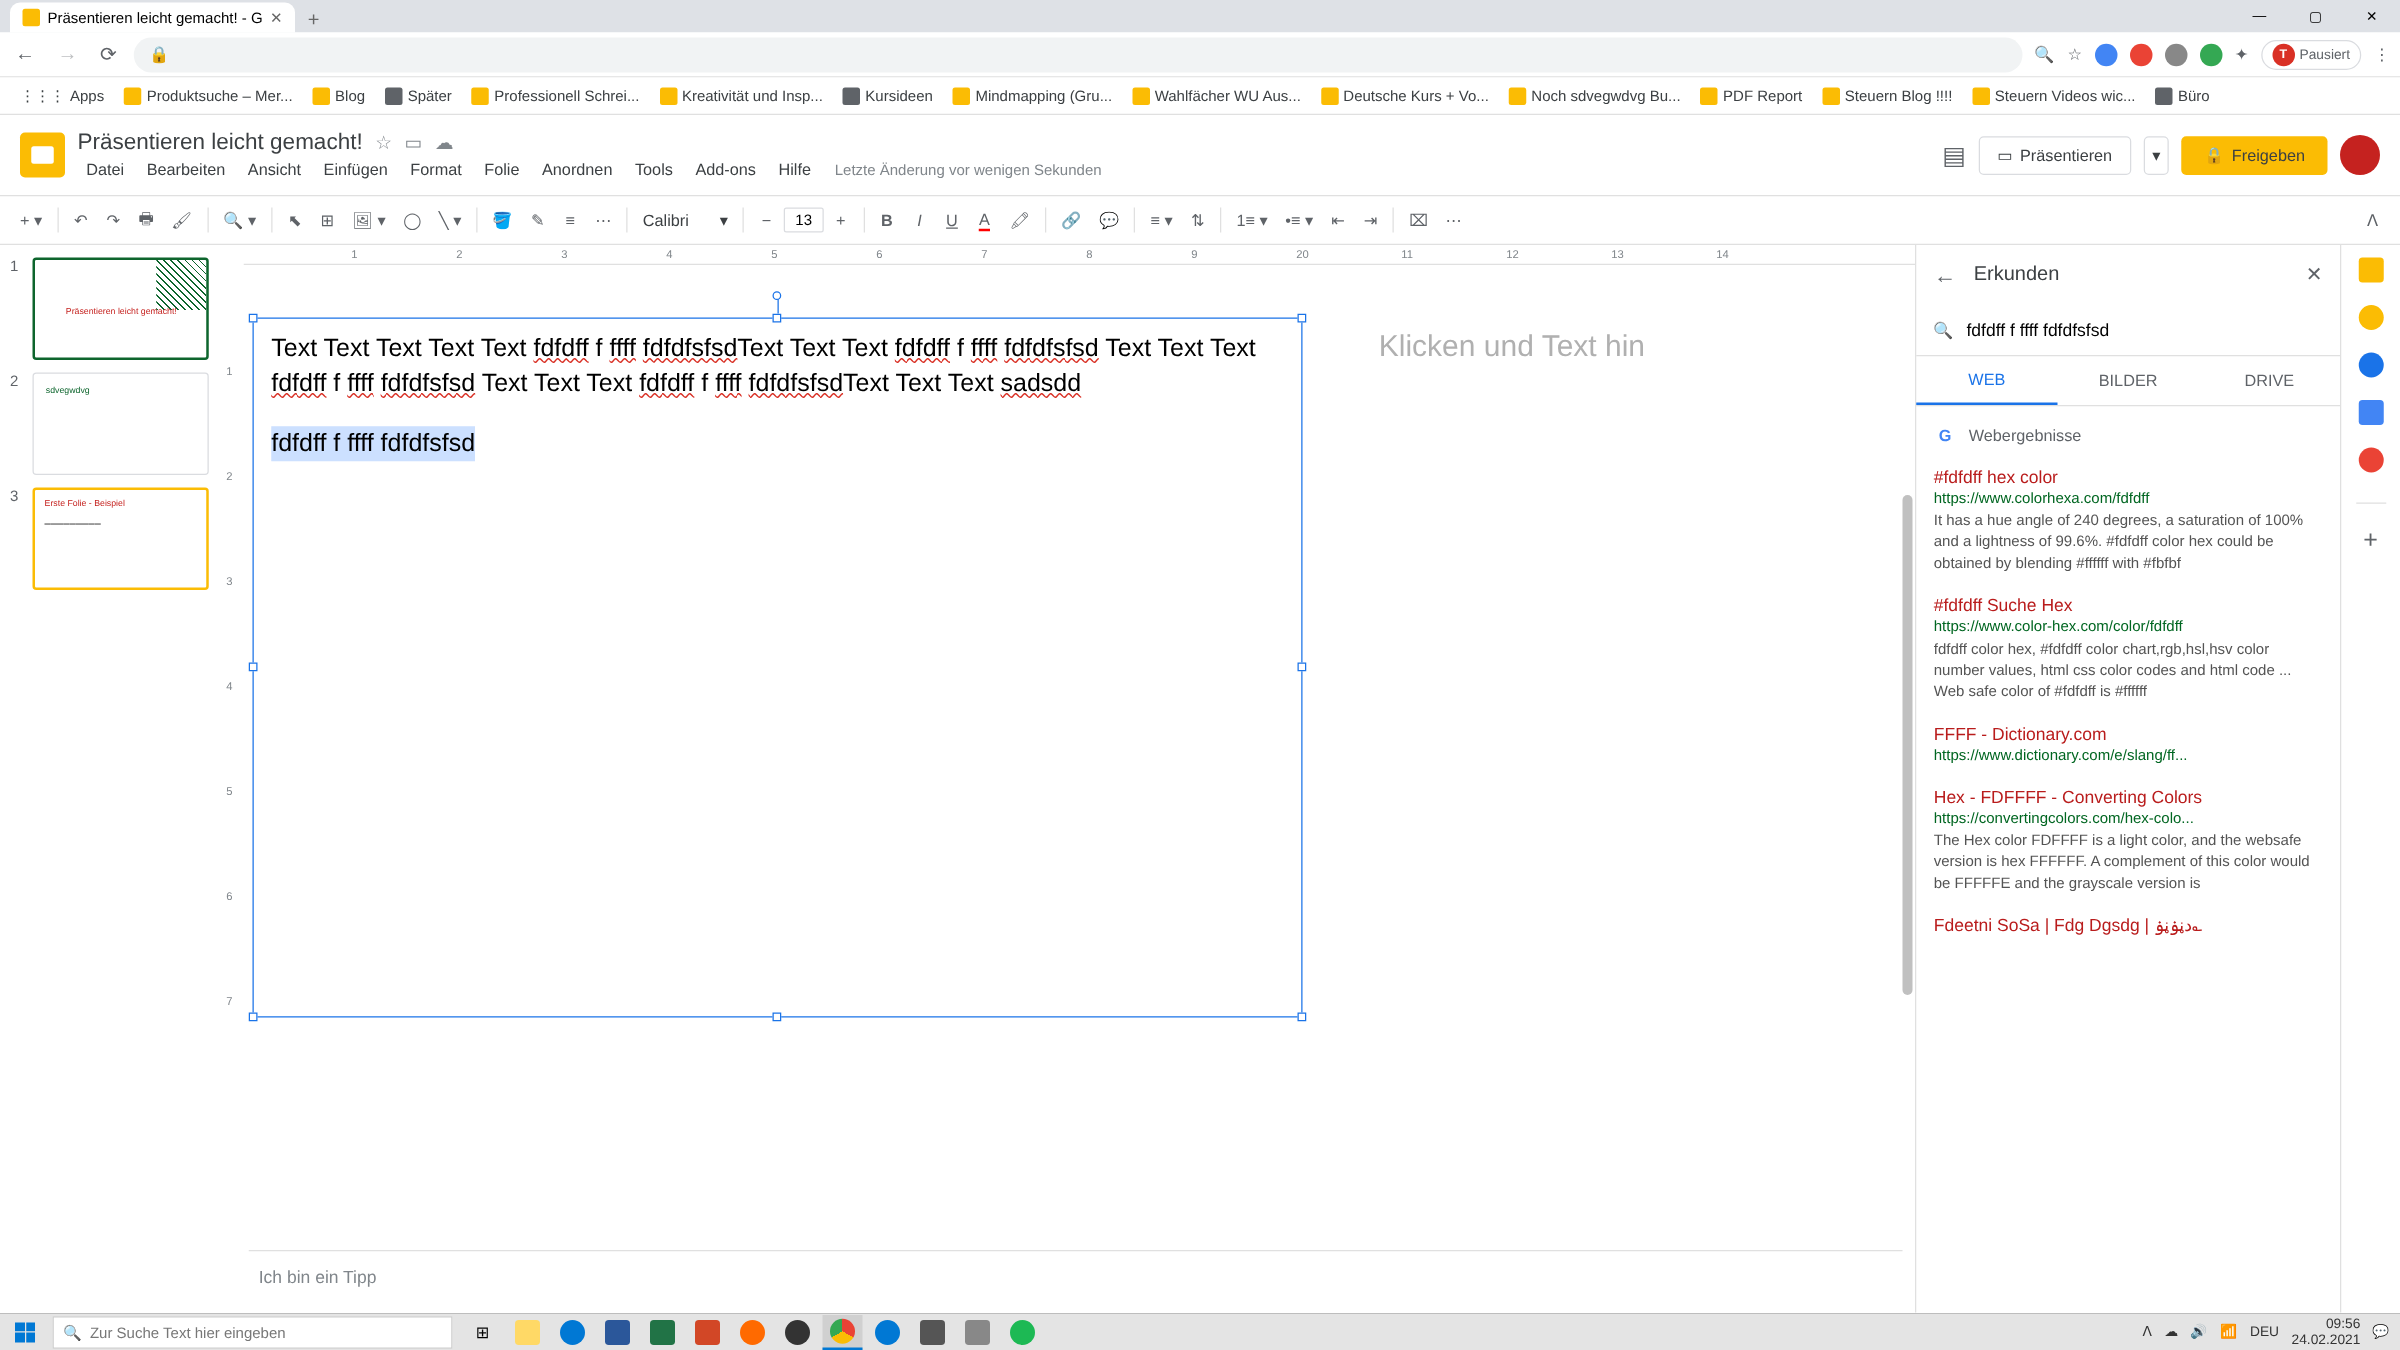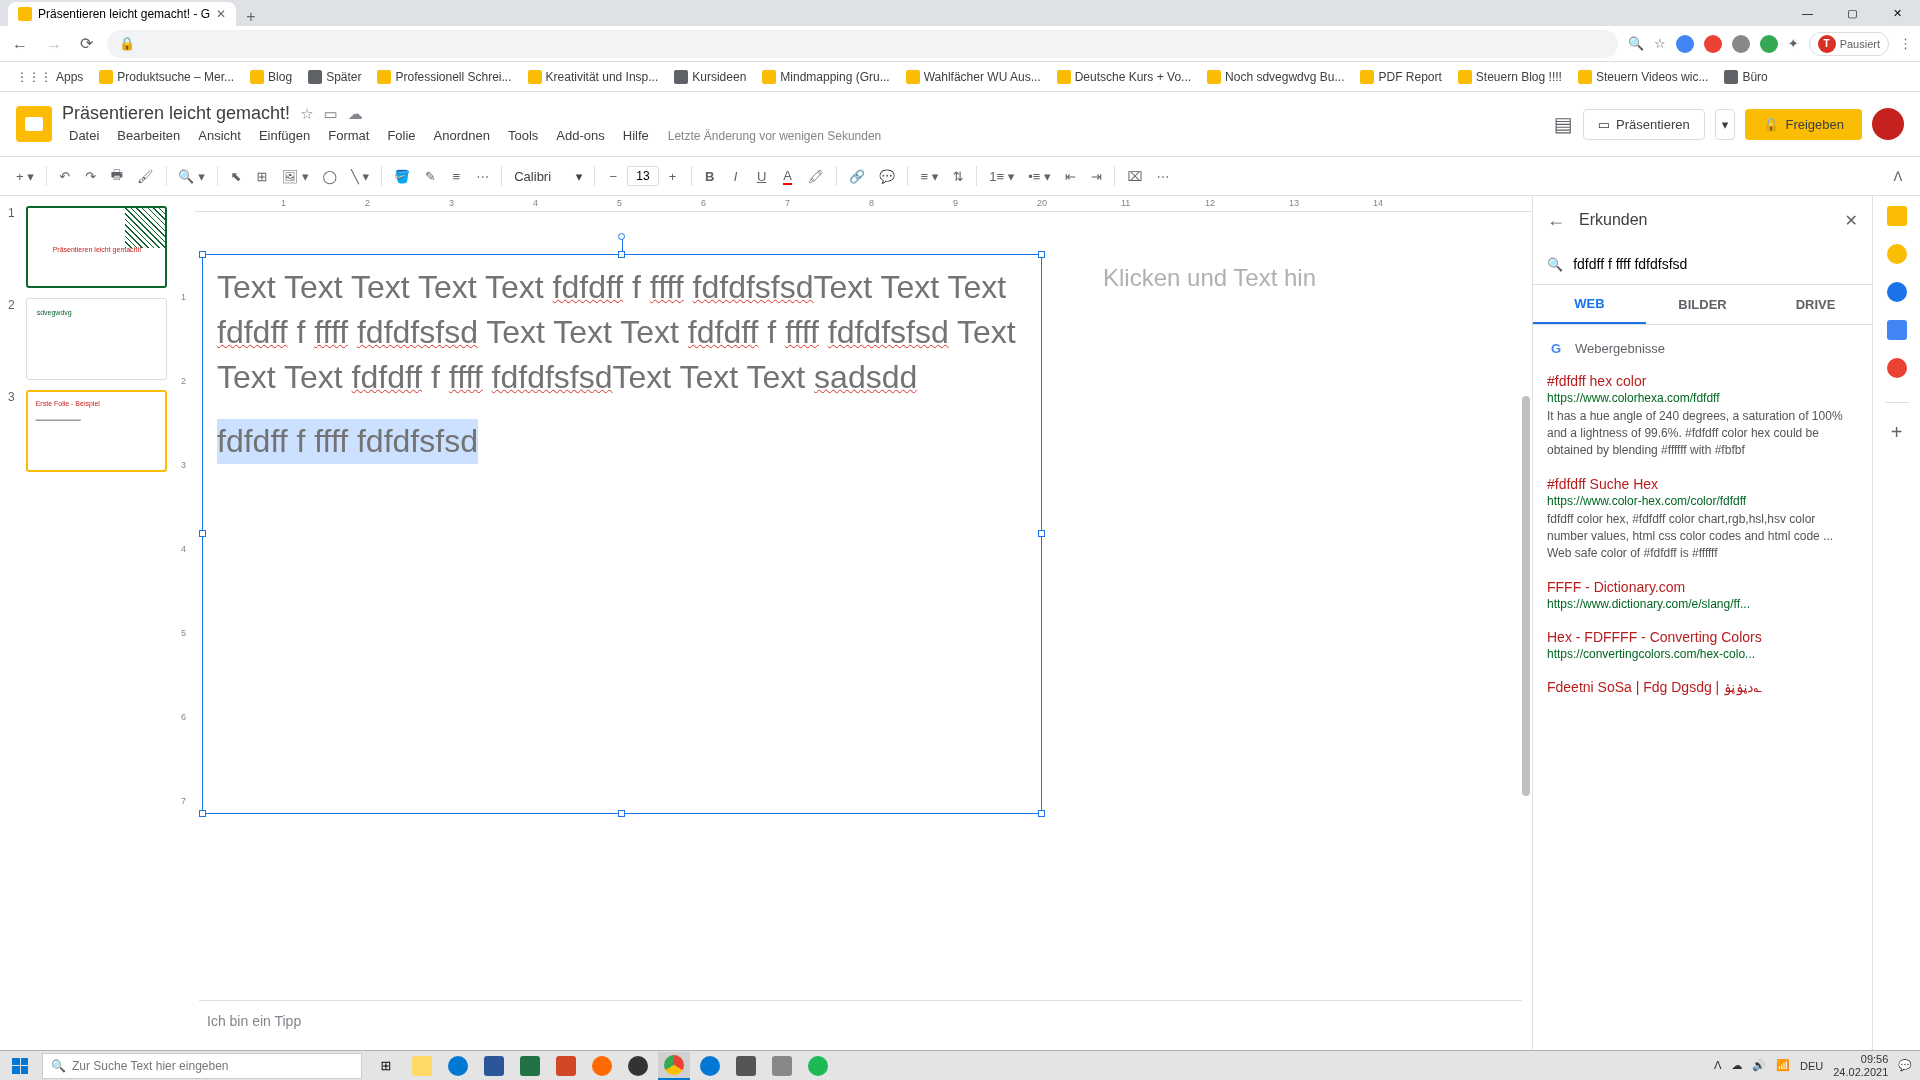--- a/index.html
+++ b/index.html
@@ -72,35 +72,35 @@
 .ruler-v span { position: absolute; left: 6px; }
 .slide-canvas { margin-left: 24px; margin-top: 6px; position: relative; }
 .textbox { position: absolute; left: 3px; top: 36px; width: 840px; height: 560px; border: 1.5px solid #1a73e8; }
 .textbox::before { content: ''; position: absolute; left: 50%; top: -18px; width: 1px; height: 14px; background: #1a73e8; }
 .handle { position: absolute; width: 7px; height: 7px; background: #fff; border: 1.5px solid #1a73e8; }
 .h-tl { top: -4px; left: -4px; } .h-tr { top: -4px; right: -4px; }
 .h-bl { bottom: -4px; left: -4px; } .h-br { bottom: -4px; right: -4px; }
 .h-t { top: -4px; left: 50%; margin-left: -4px; } .h-b { bottom: -4px; left: 50%; margin-left: -4px; }
 .h-l { left: -4px; top: 50%; margin-top: -4px; } .h-r { right: -4px; top: 50%; margin-top: -4px; }
 .h-rot { top: -22px; left: 50%; margin-left: -4px; border-radius: 50%; }
-.textbox-content { padding: 10px 14px; font-size: 32px; color: #737373; line-height: 1.4; }
+.textbox-content { padding: 10px 14px; font-size: 20px; color: #000000; line-height: 1.4; }
 .squiggle { text-decoration: underline wavy #d93025; text-decoration-thickness: 1px; }
 .selected-text { background: #cce0ff; display: inline-block; margin-top: 20px; }
 .notes-box { position: absolute; left: 894px; top: 36px; width: 380px; font-size: 24px; color: #b0b0b0; padding: 10px; }
 .speaker-notes { position: absolute; bottom: 0; left: 24px; right: 10px; height: 50px; border-top: 1px solid #e0e0e0; padding: 12px 8px; font-size: 14px; color: #80868b; }
 
 
 .explore-panel { width: 340px; border-left: 1px solid #e0e0e0; display: flex; flex-direction: column; }
 .explore-header { height: 48px; display: flex; align-items: center; padding: 0 14px; gap: 14px; }
 .explore-title { font-size: 16px; color: #3c4043; }
 .explore-close { margin-left: auto; color: #5f6368; font-size: 16px; }
 .explore-search { padding: 6px 14px; display: flex; align-items: center; gap: 10px; border-bottom: 1px solid #e0e0e0; }
 .explore-search input { border: none; outline: none; flex: 1; font-size: 14px; padding: 6px 0; }
 .explore-tabs { display: flex; height: 40px; border-bottom: 1px solid #e0e0e0; }
-.explore-tab { flex: 1; display: flex; align-items: center; justify-content: center; font-size: 13px; font-weight: 700; color: #5f6368; }
+.explore-tab { flex: 1; display: flex; align-items: center; justify-content: center; font-size: 13px; font-weight: 400; color: #5f6368; }
 .explore-tab.active { color: #1a73e8; border-bottom: 2px solid #1a73e8; }
 .explore-results { flex: 1; overflow-y: auto; padding: 14px; }
 .results-header { display: flex; align-items: center; gap: 10px; margin-bottom: 16px; color: #5f6368; font-size: 13px; }
 .g-logo { width: 18px; height: 18px; display:flex; align-items:center; justify-content:center; font-weight:bold; }
 .result { margin-bottom: 18px; }
 .result-title { color: #b91c1c; font-size: 14px; margin-bottom: 2px; }
 .result-url { color: #006621; font-size: 12px; margin-bottom: 3px; white-space: nowrap; overflow: hidden; text-overflow: ellipsis; }
 .result-desc { color: #545454; font-size: 12px; line-height: 1.4; max-height: 50px; overflow: hidden; }
 
 .right-sidebar { width: 48px; border-left: 1px solid #e0e0e0; display: flex; flex-direction: column; align-items: center; padding-top: 10px; gap: 18px; }
@@ -426,20 +426,21 @@
           <div class="result-url">https://www.color-hex.com/color/fdfdff</div>
           <div class="result-desc">fdfdff color hex, #fdfdff color chart,rgb,hsl,hsv color number values, html css color codes and html code ... Web safe color of #fdfdff is #ffffff</div>
         </div>
       <div class="result">
           <div class="result-title">FFFF - Dictionary.com</div>
           <div class="result-url">https://www.dictionary.com/e/slang/ff...</div>
         </div>
       <div class="result">
           <div class="result-title">Hex - FDFFFF - Converting Colors</div>
           <div class="result-url">https://convertingcolors.com/hex-colo...</div>
+          <div class="result-desc">The Hex color FDFFFF is a light color, and the websafe version is hex FFFFFF. A complement of this color would be FFFFFE and the grayscale version is</div>
         </div>
       <div class="result">
           <div class="result-title">Fdeetni SoSa | Fdg Dgsdg | دڼۏڼۏ؎</div>
         </div>
     </div>
   </div>
 
   <div class="right-sidebar">
     <span class="side-ic" style="background:#fbbc04"></span>
     <span class="side-ic" style="background:#fbbc04;border-radius:50%"></span>

